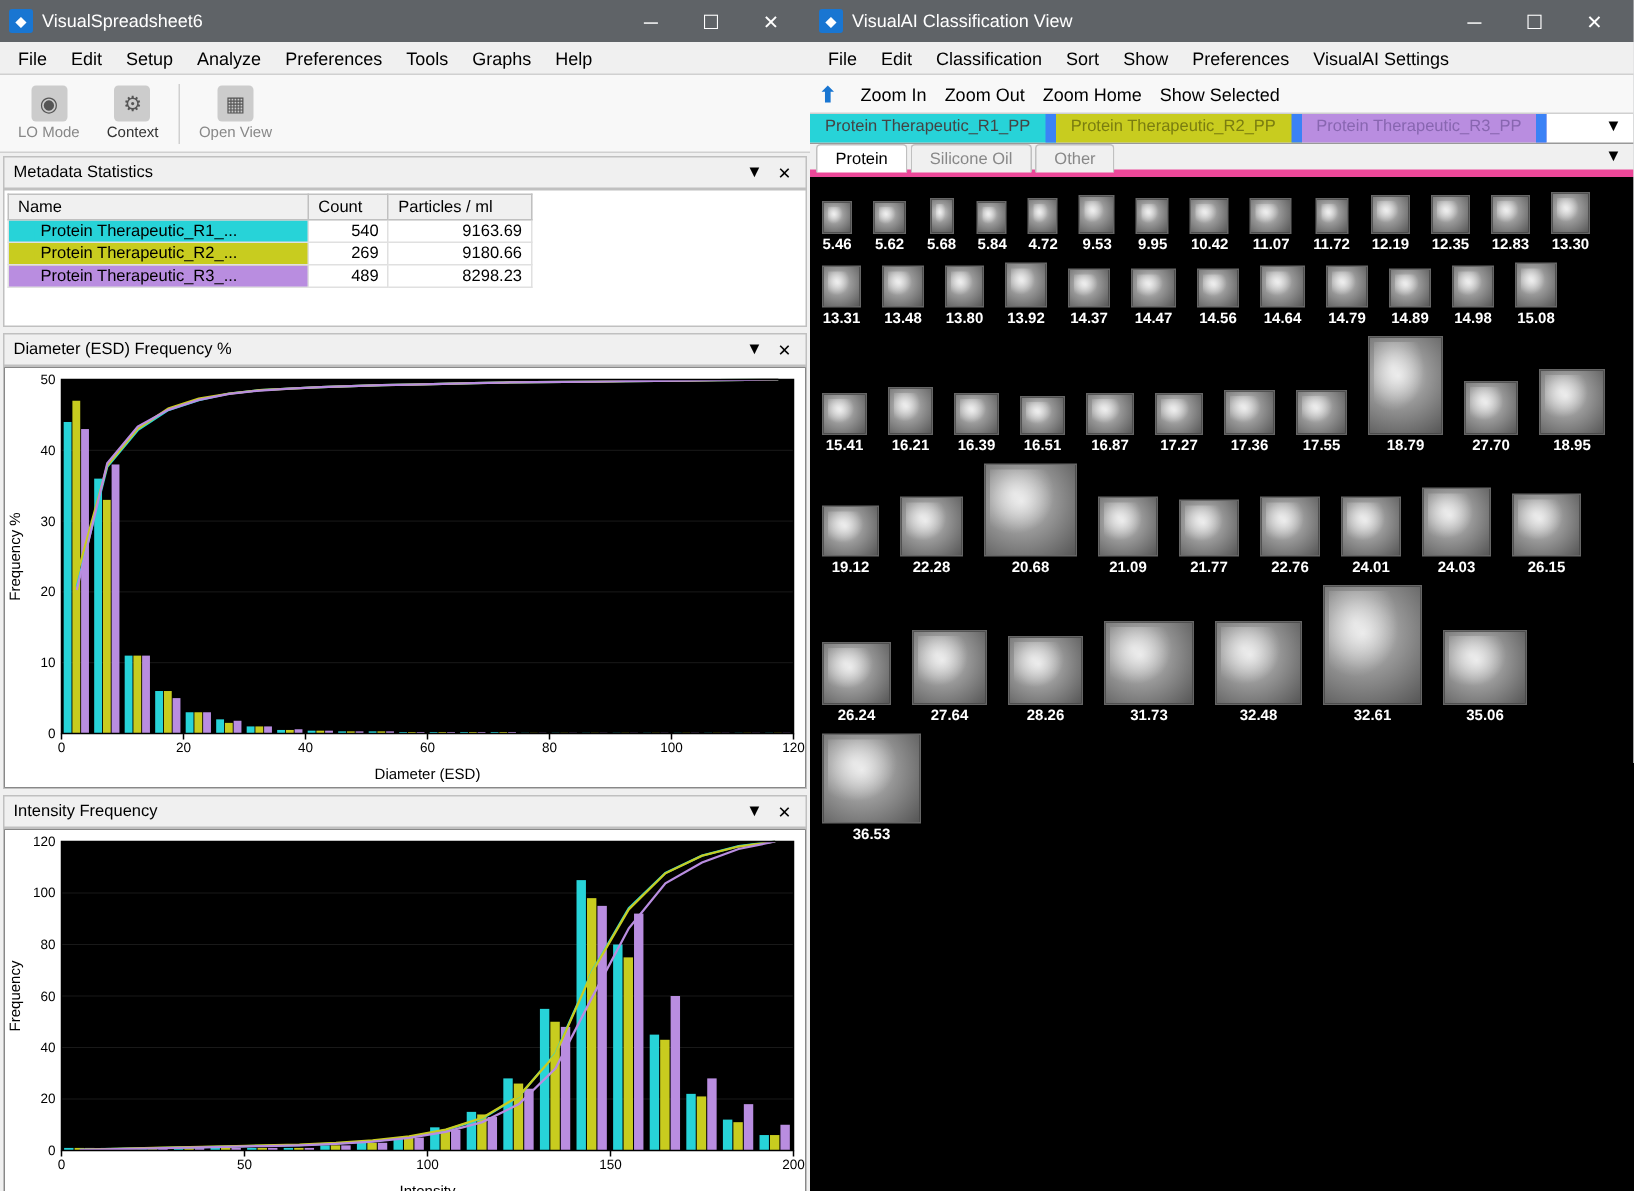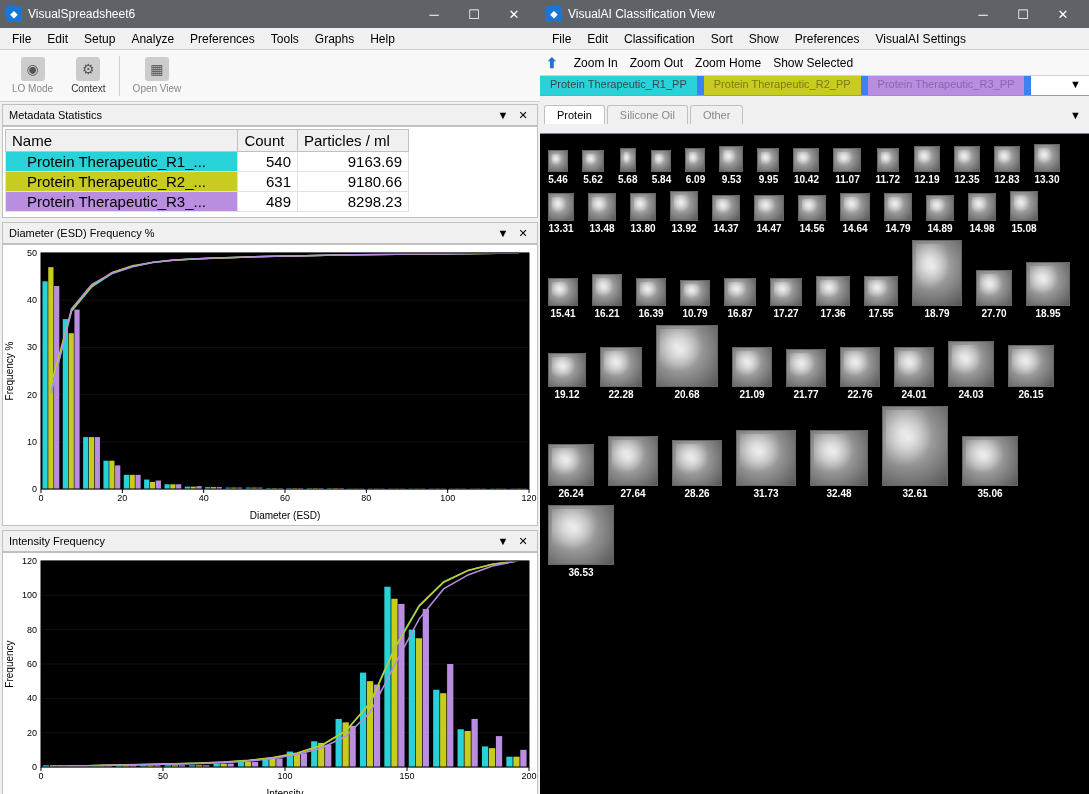--- a/index.html
+++ b/index.html
@@ -15,36 +15,36 @@
 .menubar .item { padding: 2px 8px; cursor: default; }
 .toolbar { height: 52px; background: #f8f8f8; border-bottom: 1px solid #d0d0d0; display: flex; align-items: center; padding: 2px 4px; gap:2px;}
 .toolbar .tool { display: flex; flex-direction: column; align-items: center; justify-content: center; padding: 2px 8px; font-size: 10px; color: #888; min-width:50px; height:48px;}
 .toolbar .tool.active { color: #333; }
 .toolbar .tool .ticon { width: 24px; height: 24px; background: #ccc; border-radius: 3px; margin-bottom: 2px; display:flex;align-items:center;justify-content:center;font-size:14px;color:#555;}
 .toolbar .sep { width:1px; height:40px; background:#d0d0d0; margin:0 3px;}
 .panel-header { height: 22px; background: #f0f0f0; border: 1px solid #c0c0c0; display: flex; align-items: center; padding: 0 6px; font-size: 11px; font-weight: normal; }
 .panel-header .spacer { flex:1; }
 .panel-header .pbtn { width:16px;height:16px;display:flex;align-items:center;justify-content:center;font-size:11px;cursor:default;margin-left:4px;}
 .panel { border: 1px solid #c0c0c0; background:#fff;}
-.meta-table { width: 404px; font-size: 15px; border-collapse: collapse; margin:2px;}
+.meta-table { width: 350px; font-size: 11px; border-collapse: collapse; margin:2px;}
 .meta-table th { background: #f0f0f0; border: 1px solid #c0c0c0; padding: 2px 6px; text-align: left; font-weight:normal;}
 .meta-table td { border: 1px solid #e0e0e0; padding: 1px 6px; }
 .meta-table td.num { text-align: right; }
 .meta-row-name { display:flex; align-items:center; }
 .meta-swatch { width:11px; height:11px; margin-right:4px; }
 .chart { background: #000; position: relative; }
 .chart svg { display:block; }
 .content-right { flex:1; display:flex; flex-direction:column; overflow:hidden;}
 .subtoolbar { height: 26px; background: #f8f8f8; border-bottom: 1px solid #d0d0d0; display:flex; align-items:center; font-size:12px; padding-left:6px; gap:10px;}
 .subtoolbar .sitem { padding:2px 6px; cursor:default;}
 .subtoolbar .sicon { color:#1976d2; font-size:14px; font-weight:bold;}
 .sampletabs { height: 20px; display:flex; border-bottom:1px solid #999; font-size:11px;}
 .sampletabs .st { padding:2px 10px; color:#444; border-right:7px solid #3b82f6;}
 .sampletabs .selbtn { margin-left:auto; padding:2px 8px; font-size:11px;}
-.classtabs { height: 38px; display:flex; font-size:11px; background:#f0f0f0; border-bottom:1px solid #ec4899; padding-left:4px; align-items:center;}
+.classtabs { height: 22px; display:flex; font-size:11px; background:#f0f0f0; border-bottom:5px solid #ec4899; padding-left:4px; align-items:flex-start;}
 .classtabs .ct { padding:3px 12px; border:1px solid #c0c0c0; border-bottom:none; margin-right:2px; background:#f0f0f0; color:#888; border-radius:3px 3px 0 0;}
 .classtabs .ct.active { background:#fff; color:#000;}
 .gallery { flex:1; background:#000; overflow-y:auto; padding:10px 8px; position:relative;}
 .gallery::-webkit-scrollbar{width:16px;background:#f0f0f0;}
 .gallery::-webkit-scrollbar-thumb{background:#c0c0c0;border:1px solid #a0a0a0;}
 .grow { display:flex; flex-wrap:wrap; gap:6px 14px; align-items:flex-end; margin-bottom:16px;}
 .thumb { display:flex; flex-direction:column; align-items:center; }
 .thumb .timg { background: radial-gradient(circle at 40% 40%, #ddd 0%, #999 40%, #555 100%); border:1px solid #666; position:relative;}
 .thumb .timg::after{content:'';position:absolute;inset:3px;background:radial-gradient(ellipse at 30% 30%, rgba(255,255,255,.6) 0%, transparent 50%);}
 .thumb .tlabel { color:#fff; font-size:10px; margin-top:2px;font-weight:bold;}
@@ -117,21 +117,21 @@
                 <td class="num">540</td>
                 <td class="num">9163.69</td>
               </tr>
               <tr>
                 <td style="background: rgb(200, 204, 31);">
                   <div class="meta-row-name">
                     <div class="meta-swatch" style="background: rgb(200, 204, 31);"></div>
                     <span>Protein Therapeutic_R2_...</span>
                   </div>
                 </td>
-                <td class="num">631</td>
+                <td class="num">269</td>
                 <td class="num">9180.66</td>
               </tr>
               <tr>
                 <td style="background: rgb(185, 141, 224);">
                   <div class="meta-row-name">
                     <div class="meta-swatch" style="background: rgb(185, 141, 224);"></div>
                     <span>Protein Therapeutic_R3_...</span>
                   </div>
                 </td>
                 <td class="num">489</td>
@@ -416,21 +416,21 @@
           <div class="thumb">
             <div class="timg" style="width: 16px; height: 24px;"></div>
             <div class="tlabel">5.68</div>
           </div>
           <div class="thumb">
             <div class="timg" style="width: 20px; height: 22px;"></div>
             <div class="tlabel">5.84</div>
           </div>
           <div class="thumb">
             <div class="timg" style="width: 20px; height: 24px;"></div>
-            <div class="tlabel">6.09</div>
+            <div class="tlabel">4.72</div>
           </div>
           <div class="thumb">
             <div class="timg" style="width: 24px; height: 26px;"></div>
             <div class="tlabel">9.53</div>
           </div>
           <div class="thumb">
             <div class="timg" style="width: 22px; height: 24px;"></div>
             <div class="tlabel">9.95</div>
           </div>
           <div class="thumb">
@@ -516,21 +516,21 @@
           <div class="thumb">
             <div class="timg" style="width: 30px; height: 32px;"></div>
             <div class="tlabel">16.21</div>
           </div>
           <div class="thumb">
             <div class="timg" style="width: 30px; height: 28px;"></div>
             <div class="tlabel">16.39</div>
           </div>
           <div class="thumb">
             <div class="timg" style="width: 30px; height: 26px;"></div>
-            <div class="tlabel">10.79</div>
+            <div class="tlabel">16.51</div>
           </div>
           <div class="thumb">
             <div class="timg" style="width: 32px; height: 28px;"></div>
             <div class="tlabel">16.87</div>
           </div>
           <div class="thumb">
             <div class="timg" style="width: 32px; height: 28px;"></div>
             <div class="tlabel">17.27</div>
           </div>
           <div class="thumb">

